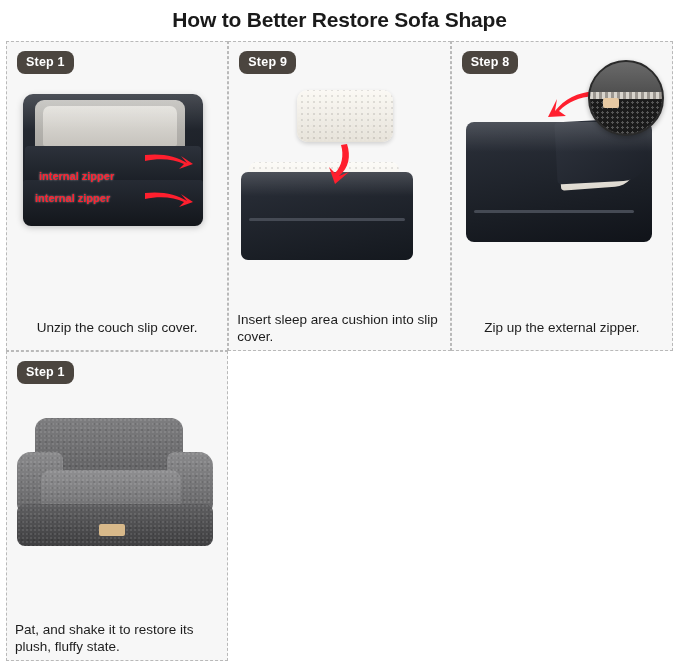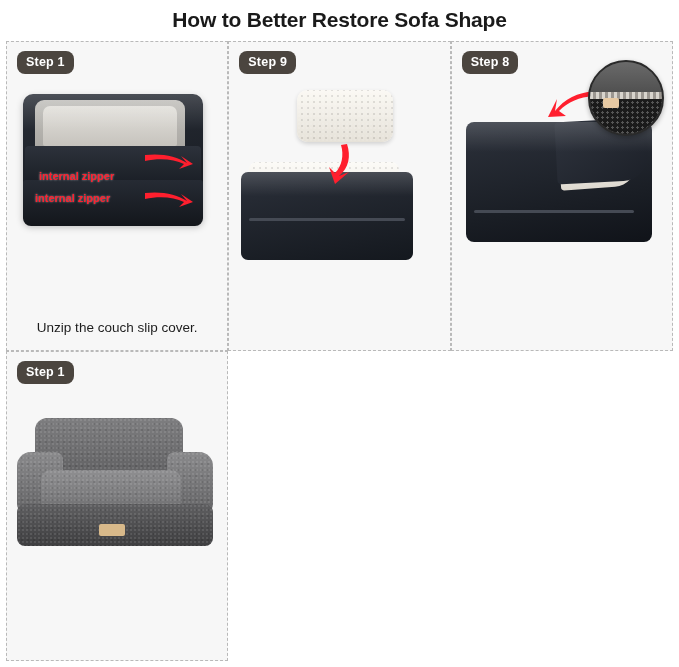--- a/index.html
+++ b/index.html
@@ -367,20 +367,21 @@
           <path d="M26 2 C30 14 28 26 18 34 L28 30 L14 42 L8 25 L14 31 C21 24 23 13 20 3 Z" fill="#ff1f2e"></path>
         </svg>
         <div class="s4-inner">
           <div class="fuzz"></div>
         </div>
         <div class="s4-base"></div>
         <div class="zip-line" style="left:20px; top:176px; width:156px; background:#454a54;"></div>
         <div class="shine" style="left:12px; top:130px; width:172px; height:40px;"></div>
       </div>
       <div class="step-badge">Step 9</div>
+      <div class="caption two-line">Insert sleep area cushion into slip cover.</div>
     </div>
 
     <div class="cell">
       <div class="stage">
         <div class="s5-body"></div>
         <div class="s5-flap-inner"></div>
         <div class="s5-flap"></div>
         <div class="zip-line" style="left:22px; top:168px; width:160px; background:#454a54;"></div>
         <div class="shine" style="left:14px; top:80px; width:186px; height:50px;"></div>
 
@@ -389,20 +390,21 @@
         </svg>
 
         <div class="zoom-bubble" style="left:136px; top:18px; width:72px; height:72px;">
           <div class="zb-top"></div>
           <div class="zb-mesh"></div>
           <div class="zb-zip"></div>
           <div class="zb-tab"></div>
         </div>
       </div>
       <div class="step-badge">Step 8</div>
+      <div class="caption">Zip up the external zipper.</div>
     </div>
 
     <div class="cell">
       <div class="stage">
         <div class="s6-sofa-back">
           <div class="fuzz"></div>
         </div>
         <div class="s6-arm-l">
           <div class="fuzz"></div>
         </div>
@@ -411,16 +413,17 @@
         </div>
         <div class="s6-seat">
           <div class="fuzz"></div>
         </div>
         <div class="s6-base">
           <div class="fuzz"></div>
         </div>
         <div class="s6-tag"></div>
       </div>
       <div class="step-badge">Step 1</div>
+      <div class="caption two-line">Pat, and shake it to restore its plush, fluffy state.</div>
     </div>
 
   </div>
 </div>
 
 </body></html>

